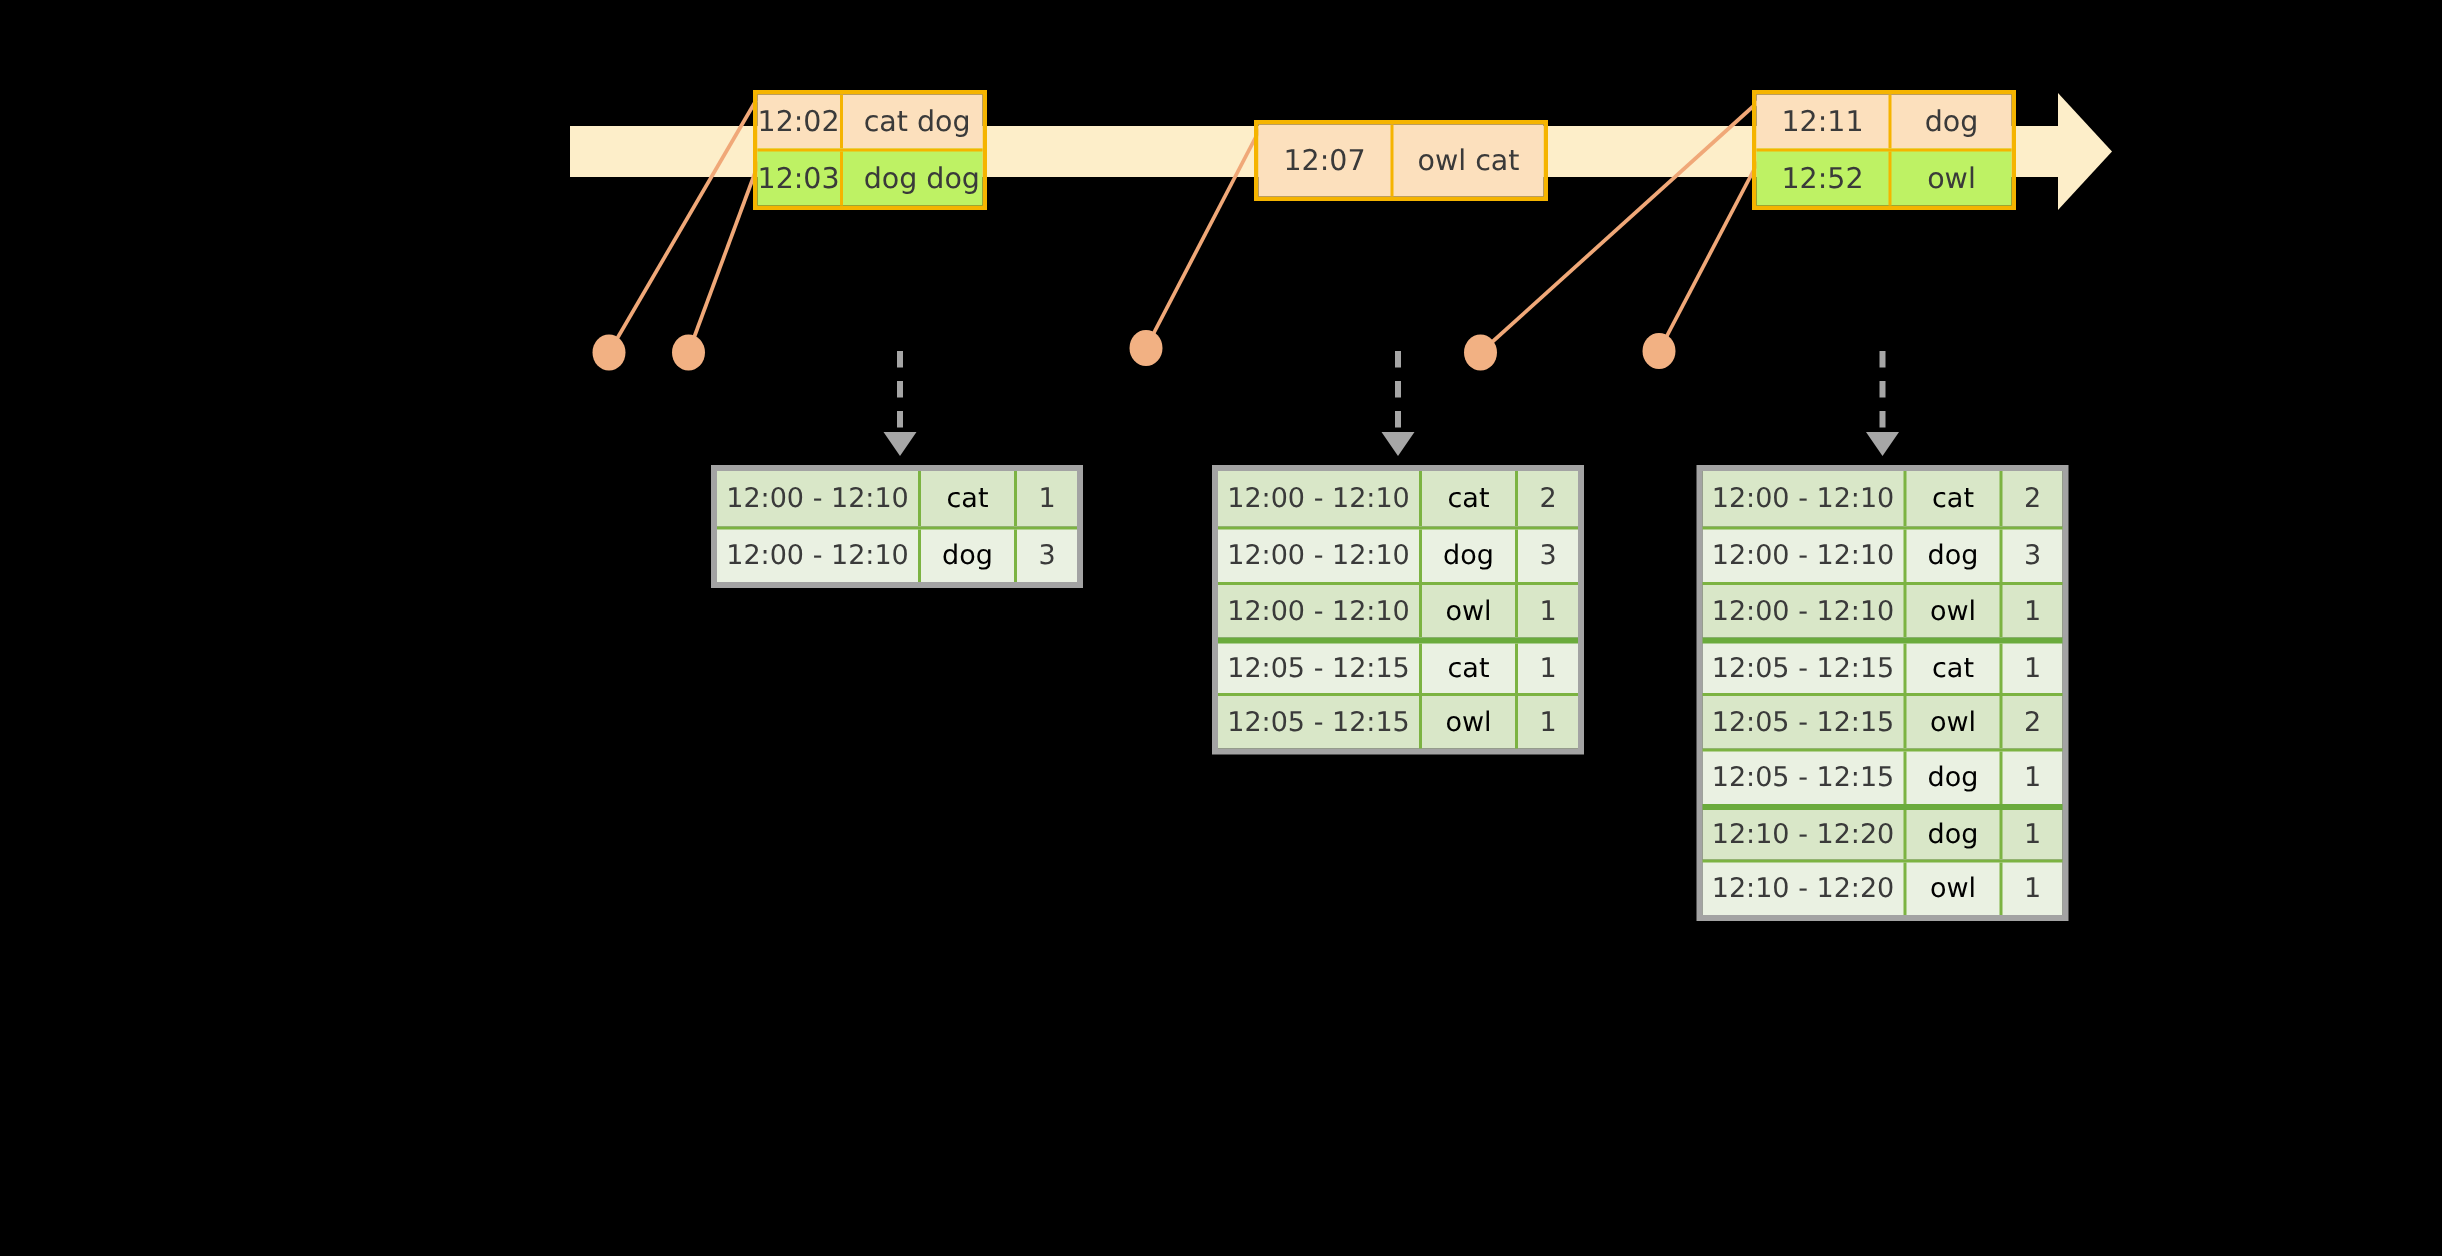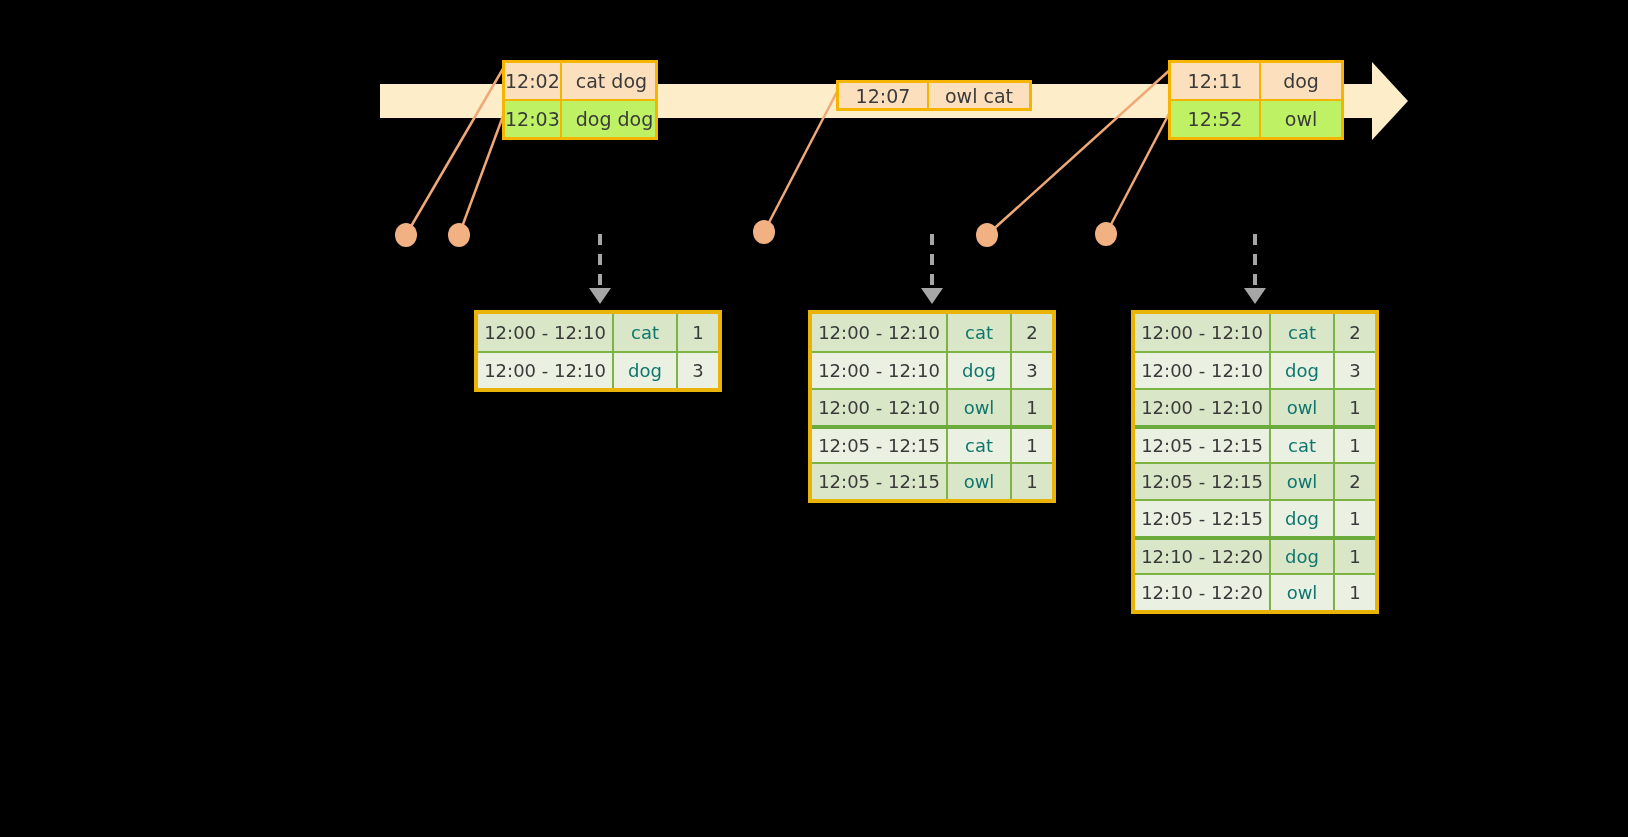--- a/index.html
+++ b/index.html
@@ -35,42 +35,42 @@
     width:88px;border-right:2px solid #f5b400;
     display:flex;align-items:center;justify-content:center;
     font-size:19px;color:#3a3a3a;
   }
   .evt-words{
     flex:1;display:flex;align-items:center;justify-content:center;
     font-size:19px;color:#3a3a3a;padding:0 14px;white-space:nowrap;
   }
 
   #evt0{left:502px;top:60px;width:156px;height:80px;}
-  #evt1{left:836px;top:80px;width:196px;height:31px;}
+  #evt1{left:836px;top:80px;width:196px;height:54px;}
   #evt2{left:1168px;top:60px;width:176px;height:80px;}
 
   
   .rt{
-    position:absolute;border:4px solid #eab308;box-sizing:border-box;
+    position:absolute;border:4px solid #a3a3a3;box-sizing:border-box;
     display:flex;flex-direction:column;z-index:4;
   }
   .rt-row{display:flex;height:37px;box-sizing:border-box;}
   .rt-row.a{background:#d9e7c8;}
   .rt-row.b{background:#eaf1e2;}
   .rt-row + .rt-row{border-top:2px solid #7cb342;}
   .rt-row.grp{border-top:4px solid #6aab3c;}
   .rt-win{
     flex:1;border-right:2px solid #7cb342;
     display:flex;align-items:center;justify-content:center;
     font-size:18px;color:#3a3a3a;white-space:nowrap;
   }
   .rt-word{
     width:62px;border-right:2px solid #7cb342;
     display:flex;align-items:center;justify-content:center;
-    font-size:18px;color:#0f766e;
+    font-size:18px;color:#000000;
   }
   .rt-cnt{
     width:40px;display:flex;align-items:center;justify-content:center;
     font-size:18px;color:#3a3a3a;
   }
 
   #rt0{left:474px;top:310px;width:248px;}
   #rt1{left:808px;top:310px;width:248px;}
   #rt2{left:1131px;top:310px;width:248px;}
 </style>

